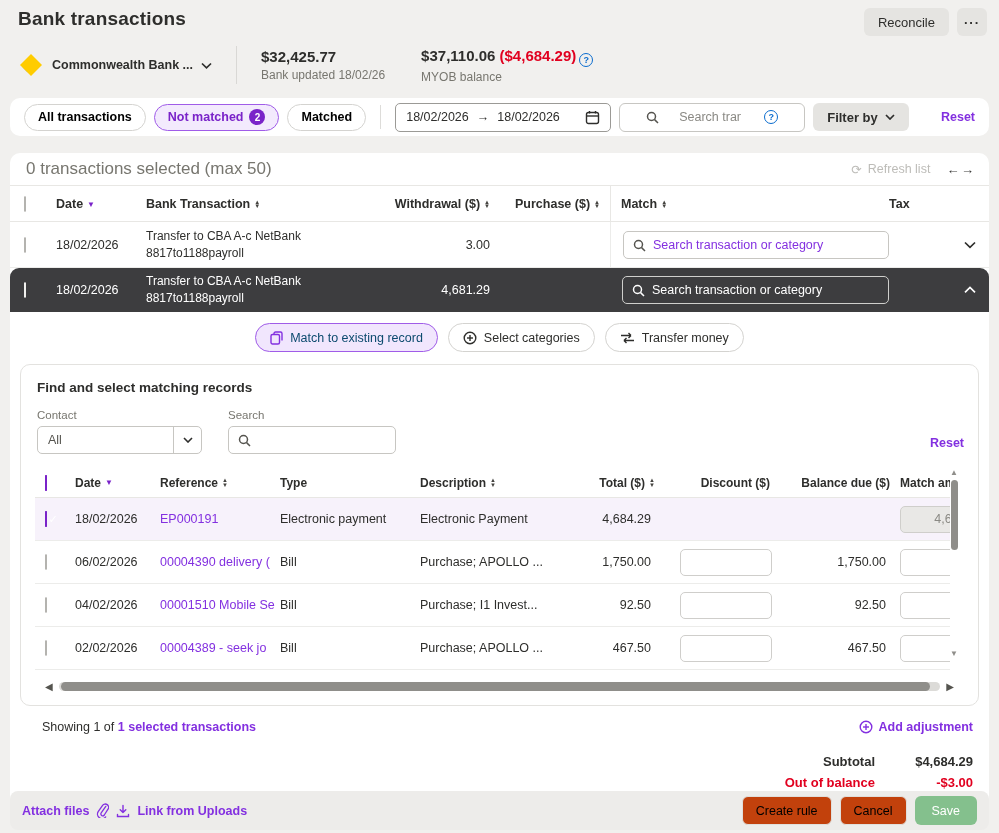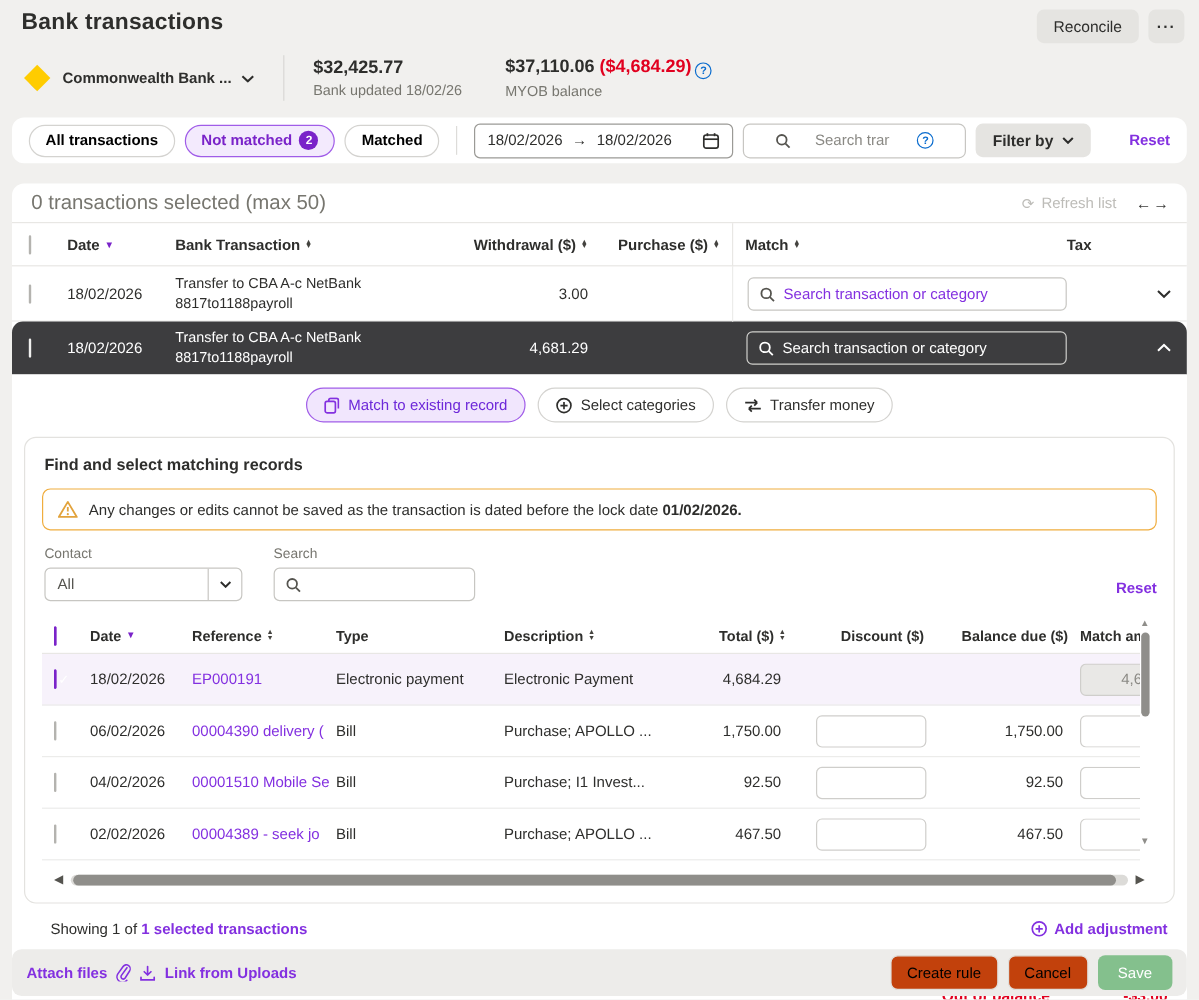--- a/index.html
+++ b/index.html
@@ -77,21 +77,21 @@
   .tx-row.dark { background:#3d3d3f; color:#fff; border-radius:9px 9px 0 0; border-bottom:none; height:44px; }
   .tx-row.dark .match-input { background:#3d3d3f; border:1.6px solid #cfcfcc; }
   .tx-row.dark .match-input .ph { color:#fff; }
   .chev { margin-left:6px; cursor:pointer; }
 
   
   .expanded { background:#fff; padding-bottom:4px; }
   .pills-row { display:flex; justify-content:center; gap:10px; padding:11px 0 12px 0; }
   .action-pill { display:flex; align-items:center; gap:7px; height:29px; padding:0 14px; border-radius:999px;
                  border:1px solid #d4d3d0; background:#fff; font-size:12.5px; color:#2e2e2c; cursor:pointer; }
-  .action-pill.selected { border:1.6px solid #a05ce8; background:#f1e6fd; color:#6d28d9; }
+  .action-pill.selected { border:1.6px solid #a05ce8; background:#f1e6fd; color:#0c4a6e; }
 
   .inner-card { margin:0 10px; border:1px solid #e3e2df; border-radius:10px; padding:13px 14px 0 14px; position:relative; }
   .inner-title { font-size:13.5px; font-weight:bold; margin:2px 0 12px 2px; }
   .warnbox { border:1.4px solid #f0ad3e; border-radius:7px; padding:9px 12px; display:flex; gap:9px;
              align-items:center; font-size:12.5px; }
   .warnbox b { font-weight:bold; }
   .field-row { display:flex; align-items:flex-end; margin:14px 0 14px 2px; }
   .field { margin-right:26px; }
   .field-label { font-size:11.5px; color:#77766f; margin-bottom:5px; }
   .select-box { display:flex; align-items:center; border:1px solid #c7c6c2; border-radius:5px; height:28px;
@@ -366,30 +366,20 @@
                 <path d="M14 8.5 H4 M4 8.5 L6.5 6 M4 8.5 L6.5 11" fill="none" stroke="#2e2e2c" stroke-width="1.4"></path>
               </svg>
           </span>
           <span>Transfer money</span>
         </button>
       </div>
 
       <div class="inner-card">
         <div class="inner-title">Find and select matching records</div>
 
-        <div class="warnbox">
-          <span class="icon">
-            <svg width="17" height="15" viewBox="0 0 17 15">
-                <path d="M8.5 1.2 L16 13.8 H1 Z" fill="none" stroke="#e2a33c" stroke-width="1.5" stroke-linejoin="round"></path>
-                <line x1="8.5" y1="5.5" x2="8.5" y2="9.3" stroke="#e2a33c" stroke-width="1.5"></line>
-                <circle cx="8.5" cy="11.5" r="0.9" fill="#e2a33c"></circle>
-              </svg>
-          </span>
-          <span><span>Any changes or edits cannot be saved as the transaction is dated before the lock date</span> <b>01/02/2026.</b></span>
-        </div>
 
         <div class="field-row">
           <div class="field">
             <div class="field-label">Contact</div>
             <div class="select-box">
               <span class="val">All</span>
               <span class="chev-seg">
                 <svg width="10" height="6" viewBox="0 0 10 6">
                     <polyline points="1,1 5,5 9,1" fill="none" stroke="#2e2e2c" stroke-width="1.6"></polyline>
                   </svg>

